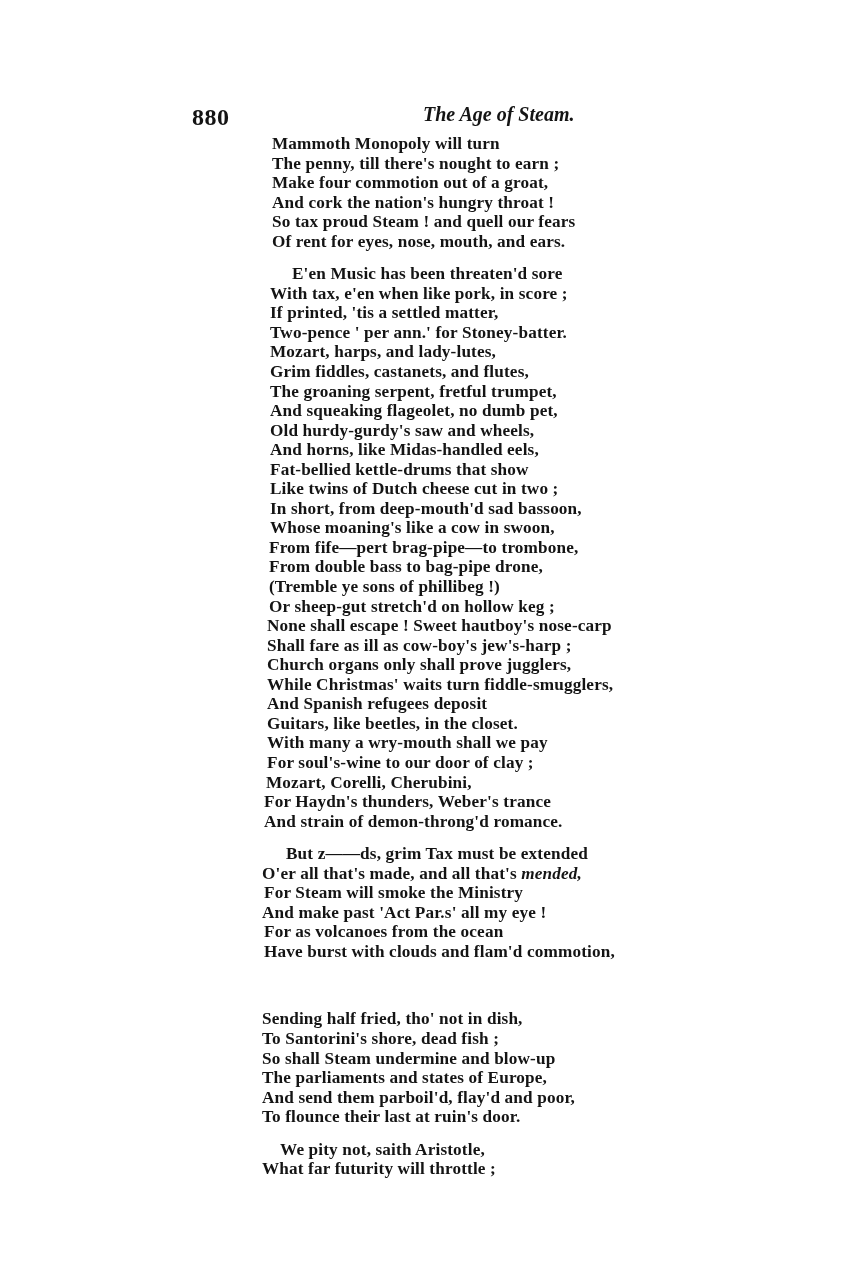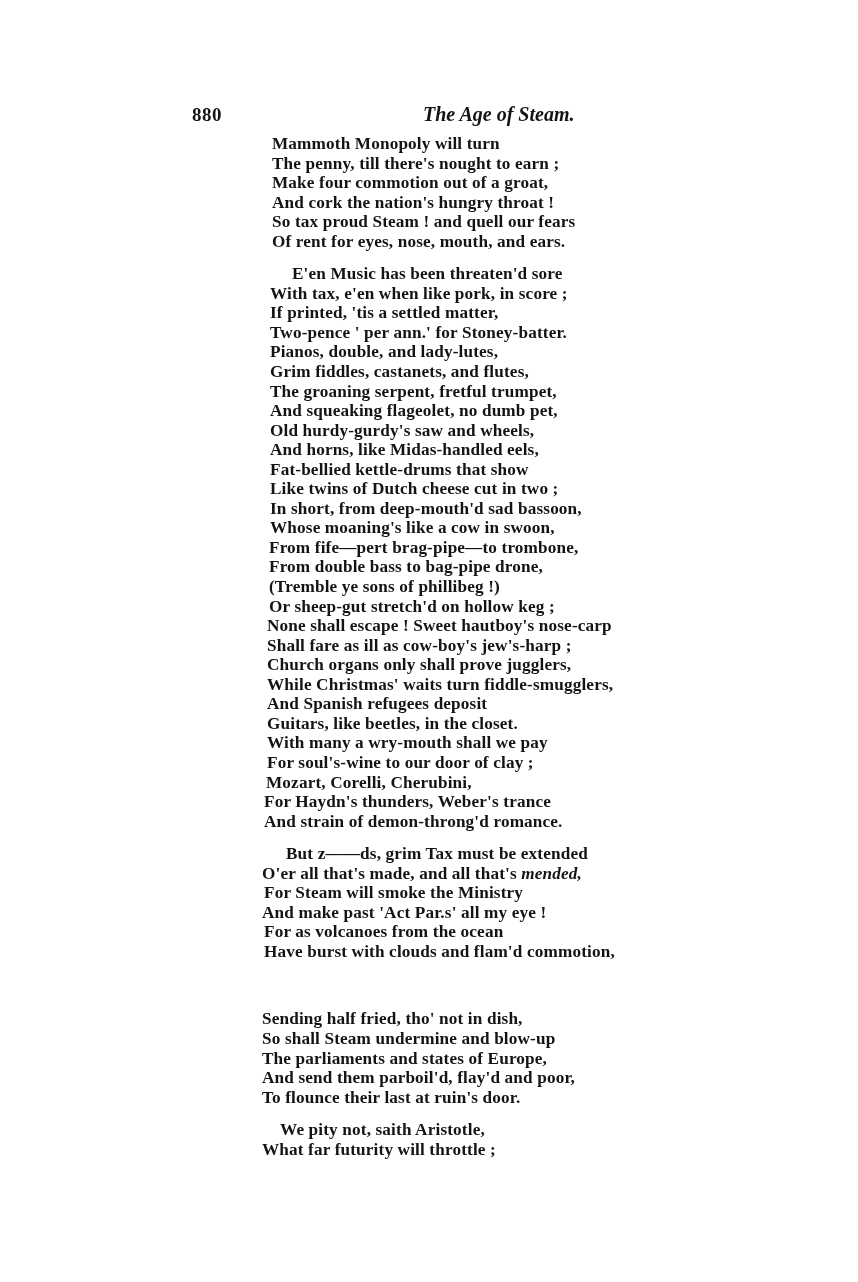--- a/index.html
+++ b/index.html
@@ -12,21 +12,21 @@
     height: 1282px;
     position: relative;
     overflow: hidden;
     font-family: "Liberation Serif", "DejaVu Serif", serif;
     color: #141414;
   }
   .page-number {
     position: absolute;
     left: 192px;
     top: 104px;
-    font-size: 19px;
+    font-size: 24px;
     font-weight: bold;
     letter-spacing: 0.5px;
   }
   .running-head {
     position: absolute;
     left: 423px;
     top: 103px;
     font-size: 20px;
     font-weight: bold;
     font-style: italic;
@@ -65,21 +65,21 @@
         <span class="line" style="padding-left: 10px;"><span>Make four commotion out of a groat,</span></span>
         <span class="line" style="padding-left: 10px;"><span>And cork the nation's hungry throat !</span></span>
         <span class="line" style="padding-left: 10px;"><span>So tax proud Steam ! and quell our fears</span></span>
         <span class="line" style="padding-left: 10px;"><span>Of rent for eyes, nose, mouth, and ears.</span></span>
       </div>
       <div class="stanza">
         <span class="line" style="padding-left: 30px;"><span>E'en Music has been threaten'd sore</span></span>
         <span class="line" style="padding-left: 8px;"><span>With tax, e'en when like pork, in score ;</span></span>
         <span class="line" style="padding-left: 8px;"><span>If printed, 'tis a settled matter,</span></span>
         <span class="line" style="padding-left: 8px;"><span>Two-pence ' per ann.' for Stoney-batter.</span></span>
-        <span class="line" style="padding-left: 8px;"><span>Pianos, double, and lady-lutes,</span></span>
+        <span class="line" style="padding-left: 8px;"><span>Mozart, harps, and lady-lutes,</span></span>
         <span class="line" style="padding-left: 8px;"><span>Grim fiddles, castanets, and flutes,</span></span>
         <span class="line" style="padding-left: 8px;"><span>The groaning serpent, fretful trumpet,</span></span>
         <span class="line" style="padding-left: 8px;"><span>And squeaking flageolet, no dumb pet,</span></span>
         <span class="line" style="padding-left: 8px;"><span>Old hurdy-gurdy's saw and wheels,</span></span>
         <span class="line" style="padding-left: 8px;"><span>And horns, like Midas-handled eels,</span></span>
         <span class="line" style="padding-left: 8px;"><span>Fat-bellied kettle-drums that show</span></span>
         <span class="line" style="padding-left: 8px;"><span>Like twins of Dutch cheese cut in two ;</span></span>
         <span class="line" style="padding-left: 8px; font-family: Liberation Serif, serif;"><span>In short, from deep-mouth'd sad bassoon,</span></span>
         <span class="line" style="padding-left: 8px;"><span>Whose moaning's like a cow in swoon,</span></span>
         <span class="line" style="padding-left: 7px;"><span>From fife—pert brag-pipe—to trombone,</span></span>
@@ -99,20 +99,21 @@
         <span class="line" style="padding-left: 2px;"><span>And strain of demon-throng'd romance.</span></span>
       </div>
       <div class="stanza">
         <span class="line" style="padding-left: 24px;"><span>But z——ds, grim Tax must be extended</span></span>
         <span class="line" style="padding-left: 0px;"><span>O'er all that's made, and all that's </span><span class="em">mended,</span></span>
         <span class="line" style="padding-left: 2px;"><span>For Steam will smoke the Ministry</span></span>
         <span class="line" style="padding-left: 0px;"><span>And make past 'Act Par.s' all my eye !</span></span>
         <span class="line" style="padding-left: 2px;"><span>For as volcanoes from the ocean</span></span>
         <span class="line" style="padding-left: 2px;"><span>Have burst with clouds and flam'd commotion,</span></span>
         <span class="line" style="padding-left: 0px; margin-top: 48px;"><span>Sending half fried, tho' not in dish,</span></span>
+        <span class="line" style="padding-left: 0px;"><span>To Santorini's shore, dead fish ;</span></span>
         <span class="line"><span>So shall Steam undermine and blow-up</span></span>
         <span class="line"><span>The parliaments and states of Europe,</span></span>
         <span class="line"><span>And send them parboil'd, flay'd and poor,</span></span>
         <span class="line"><span>To flounce their last at ruin's door.</span></span>
       </div>
       <div class="stanza">
         <span class="line" style="padding-left: 18px;"><span>We pity not, saith Aristotle,</span></span>
         <span class="line"><span>What far futurity will throttle ;</span></span>
       </div>
     </div>

